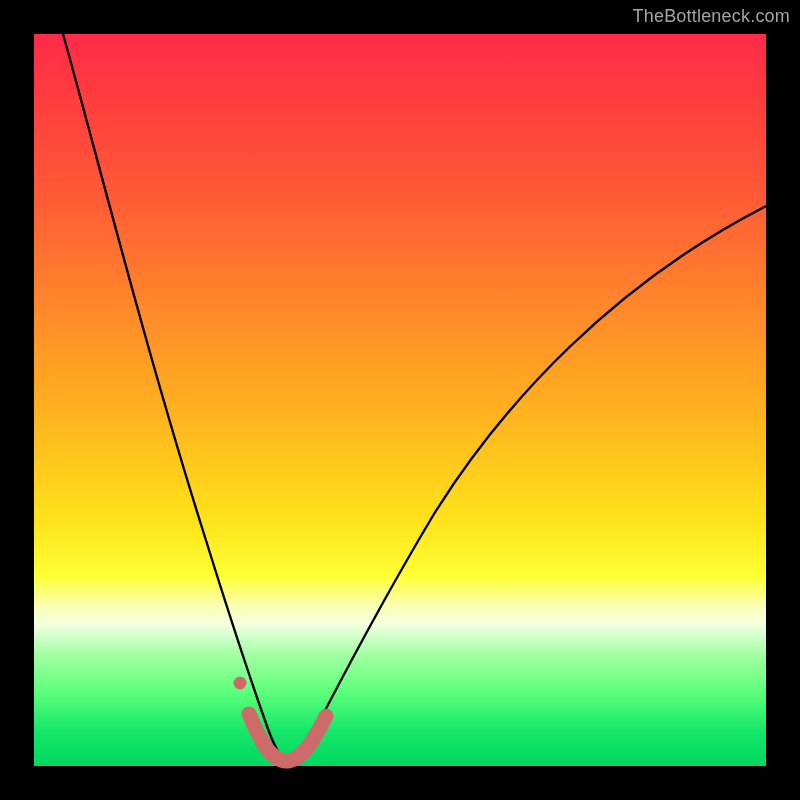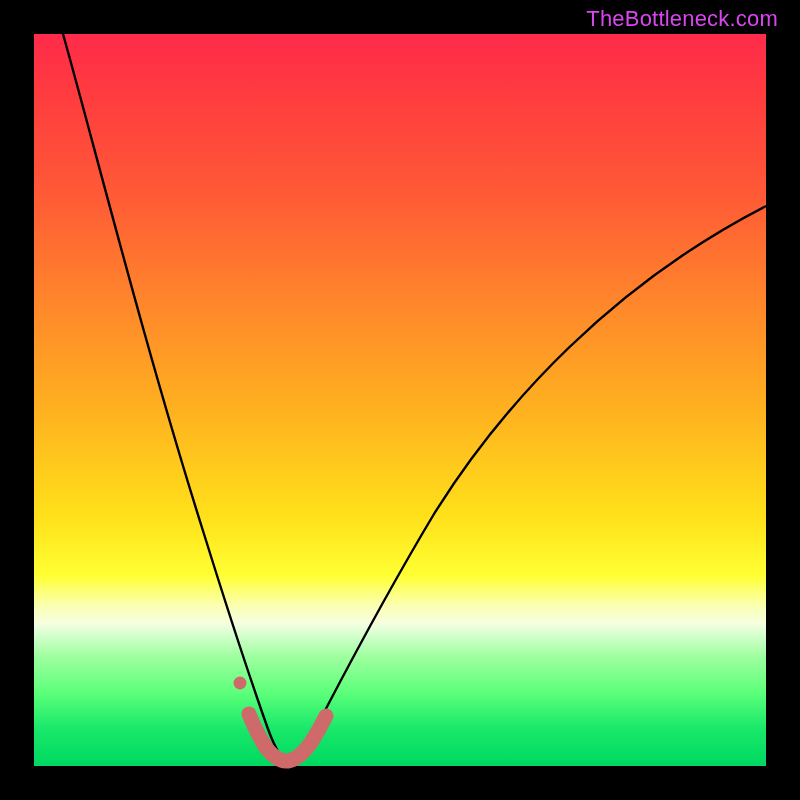--- a/index.html
+++ b/index.html
@@ -40,23 +40,23 @@
       #d6ffd0 82%,
       #9fff9f 85%,
       #5cff7a 90%,
       #18e86a 95%,
       #00d860 100%
     );
   }
   .watermark {
     position: absolute;
     top: 6px;
-    right: 22px;
-    color: #d946ef;
-    font-size: 22px;
+    right: 10px;
+    color: #a3a3a3;
+    font-size: 18px;
     letter-spacing: 0.2px;
     user-select: none;
     pointer-events: none;
   }
   svg.curve-layer {
     position: absolute;
     top: 0;
     left: 0;
     width: 732px;
     height: 732px;

